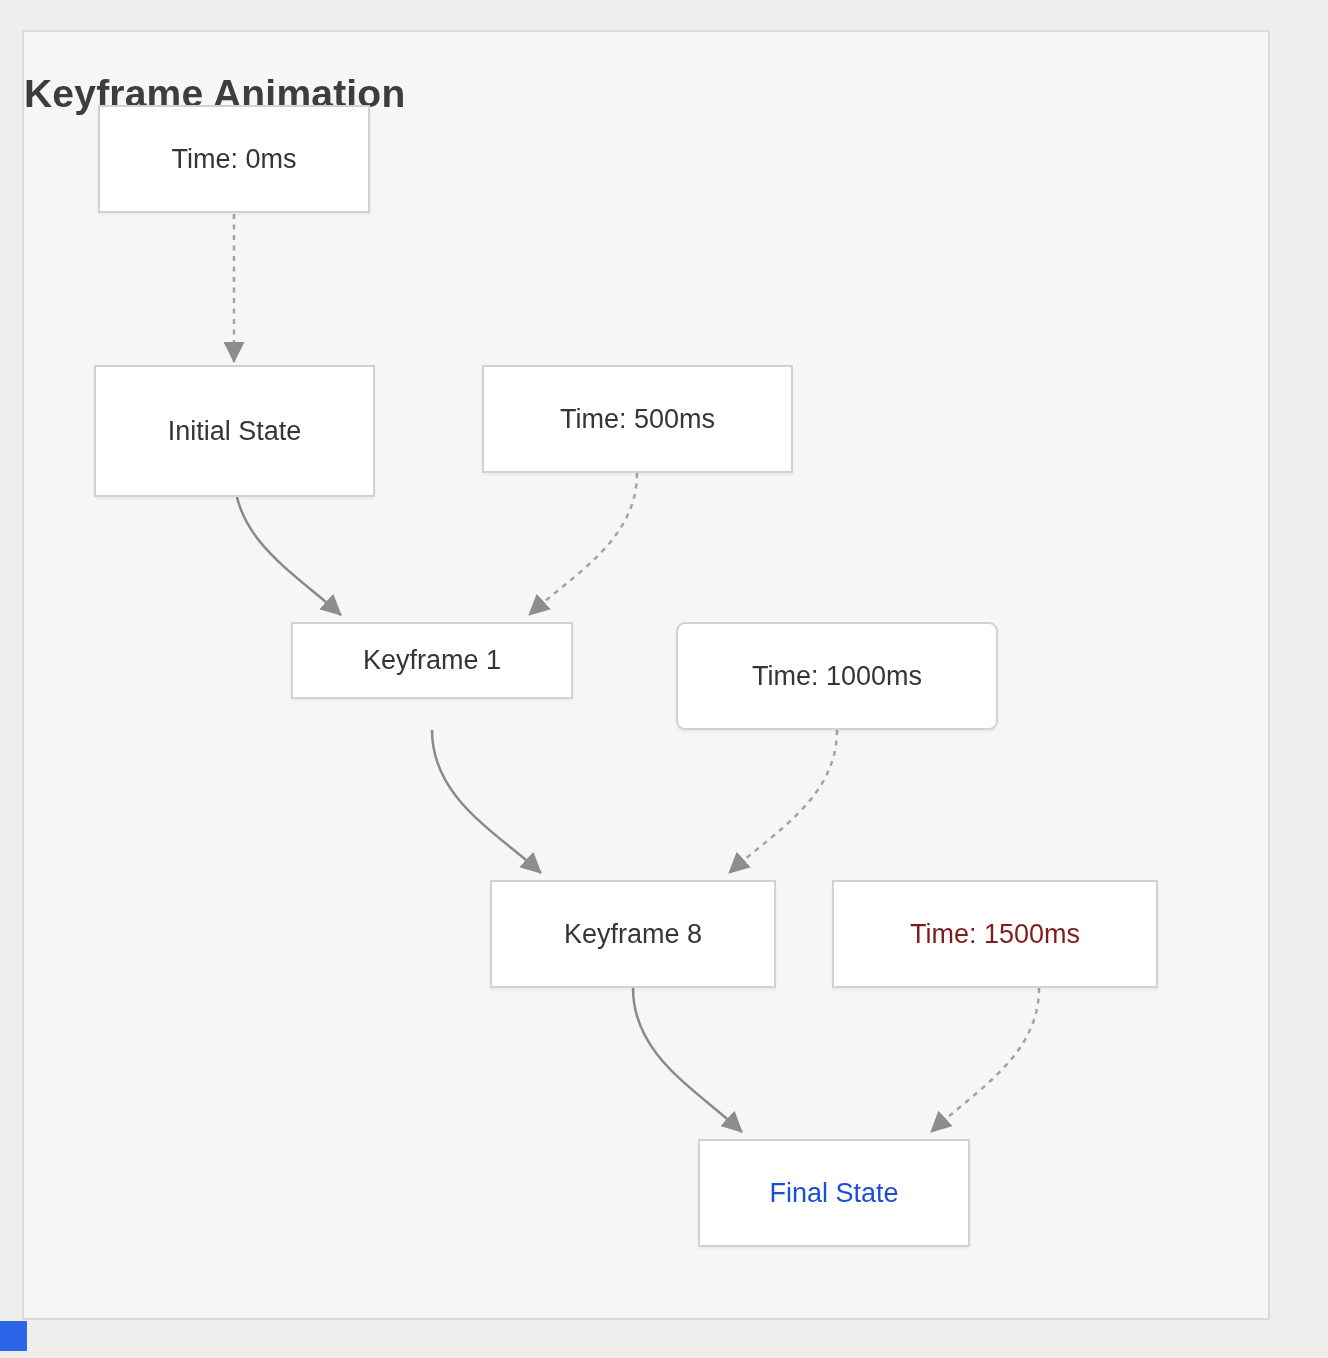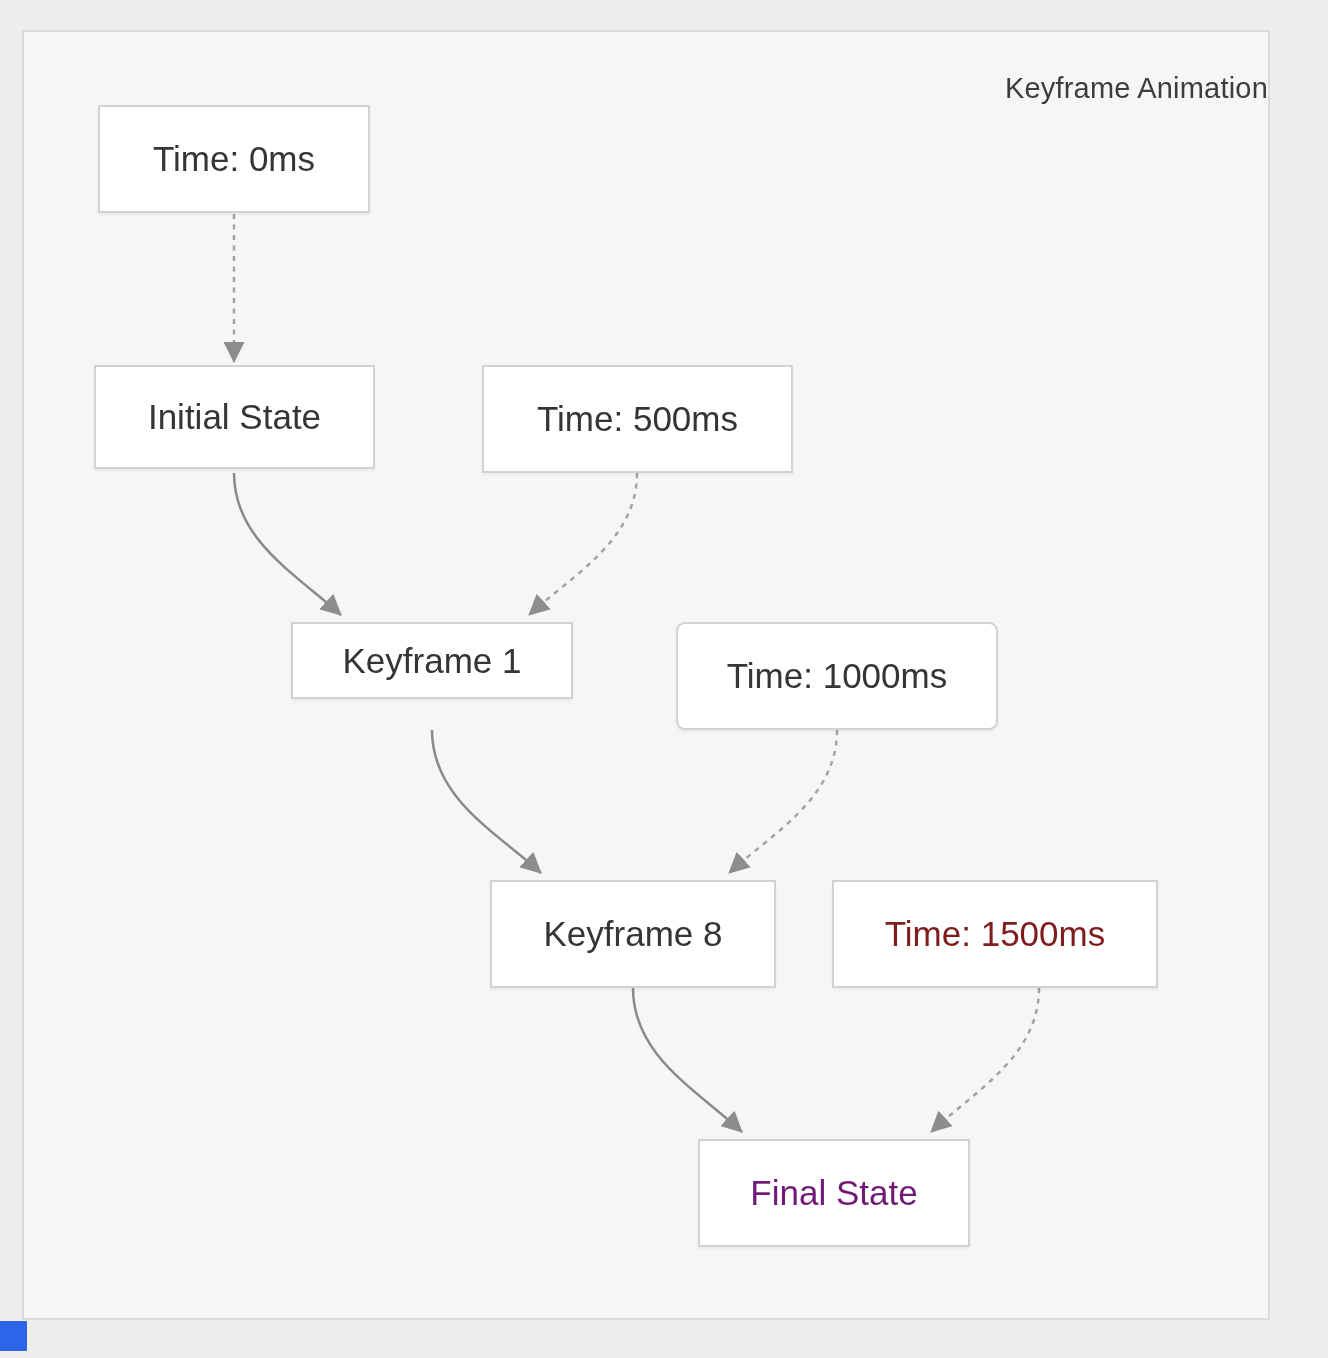--- a/index.html
+++ b/index.html
@@ -23,44 +23,44 @@
     height: 1290px;
     background: #f6f6f6;
     border: 2px solid #dbdbdb;
     box-sizing: border-box;
   }
   .diagram-title {
     position: absolute;
     left: 0;
     top: 40px;
     width: 100%;
-    text-align: right;
-    font-size: 29px;
-    font-weight: 400;
+    text-align: left;
+    font-size: 39px;
+    font-weight: 700;
     color: #3d3d3d;
     letter-spacing: 0.2px;
   }
   svg.edges-layer {
     position: absolute;
     left: 0;
     top: 0;
     width: 1328px;
     height: 1358px;
     pointer-events: none;
   }
   .node {
     position: absolute;
     box-sizing: border-box;
     background: #ffffff;
     border: 2px solid #d2d2d2;
     box-shadow: 0 2px 3px rgba(0,0,0,0.05);
     display: flex;
     align-items: center;
     justify-content: center;
-    font-size: 35px;
+    font-size: 27px;
     color: #353535;
     white-space: nowrap;
   }
   .corner-marker {
     position: absolute;
     left: 0;
     top: 1321px;
     width: 27px;
     height: 30px;
     background: #2b66e8;
@@ -87,24 +87,24 @@
         <path d="M 637 473 C 637 540 574 574 529 615" fill="none" stroke="#a3a3a3" stroke-width="2.5" stroke-dasharray="5 5.5" marker-end="url(#arrowhead)"></path>
         <path d="M 432 730 C 432 798 496 832 541 873" fill="none" stroke="#8a8a8a" stroke-width="2.5" marker-end="url(#arrowhead)"></path>
         <path d="M 837 730 C 837 798 774 832 729 873" fill="none" stroke="#a3a3a3" stroke-width="2.5" stroke-dasharray="5 5.5" marker-end="url(#arrowhead)"></path>
         <path d="M 633 988 C 633 1056 697 1090 742 1132" fill="none" stroke="#8a8a8a" stroke-width="2.5" marker-end="url(#arrowhead)"></path>
         <path d="M 1039 988 C 1039 1056 976 1090 931 1132" fill="none" stroke="#a3a3a3" stroke-width="2.5" stroke-dasharray="5 5.5" marker-end="url(#arrowhead)"></path>
       </g>
   </svg>
 
   <div id="node-layer">
       <div class="node" style="left: 98px; top: 105px; width: 272px; height: 108px; background: rgb(255, 255, 255); border-color: rgb(210, 210, 210); color: rgb(53, 53, 53);">Time: 0ms</div>
-      <div class="node" style="left: 94px; top: 365px; width: 281px; height: 104px; background: rgb(255, 255, 255); border-color: rgb(210, 210, 210); color: rgb(53, 53, 53);">Initial State</div>
+      <div class="node" style="left: 94px; top: 365px; width: 281px; height: 132px; background: rgb(255, 255, 255); border-color: rgb(210, 210, 210); color: rgb(53, 53, 53);">Initial State</div>
       <div class="node" style="left: 482px; top: 365px; width: 311px; height: 108px; background: rgb(255, 255, 255); border-color: rgb(210, 210, 210); color: rgb(53, 53, 53); text-align: center;">Time: 500ms</div>
       <div class="node" style="left: 291px; top: 622px; width: 282px; height: 77px; background: rgb(255, 255, 255); border-color: rgb(210, 210, 210); color: rgb(53, 53, 53);">Keyframe 1</div>
       <div class="node" style="left: 676px; top: 622px; width: 322px; height: 108px; background: rgb(255, 255, 255); border-color: rgb(210, 210, 210); color: rgb(53, 53, 53); border-radius: 9px;">Time: 1000ms</div>
       <div class="node" style="left: 490px; top: 880px; width: 286px; height: 108px; background: rgb(255, 255, 255); border-color: rgb(210, 210, 210); color: rgb(53, 53, 53);">Keyframe 8</div>
       <div class="node" style="left: 832px; top: 880px; width: 326px; height: 108px; background: rgb(255, 255, 255); border-color: rgb(210, 210, 210); color: #7f1d1d;">Time: 1500ms</div>
-      <div class="node" style="left: 698px; top: 1139px; width: 272px; height: 108px; background: rgb(255, 255, 255); border-color: rgb(210, 210, 210); color: #701a75;">Final State</div>
+      <div class="node" style="left: 698px; top: 1139px; width: 272px; height: 108px; background: rgb(255, 255, 255); border-color: rgb(210, 210, 210); color: #1d4ed8;">Final State</div>
     </div>
 
   <div class="corner-marker" style="background: rgb(43, 102, 232);"></div>
 
 </div>
 
 </body></html>

